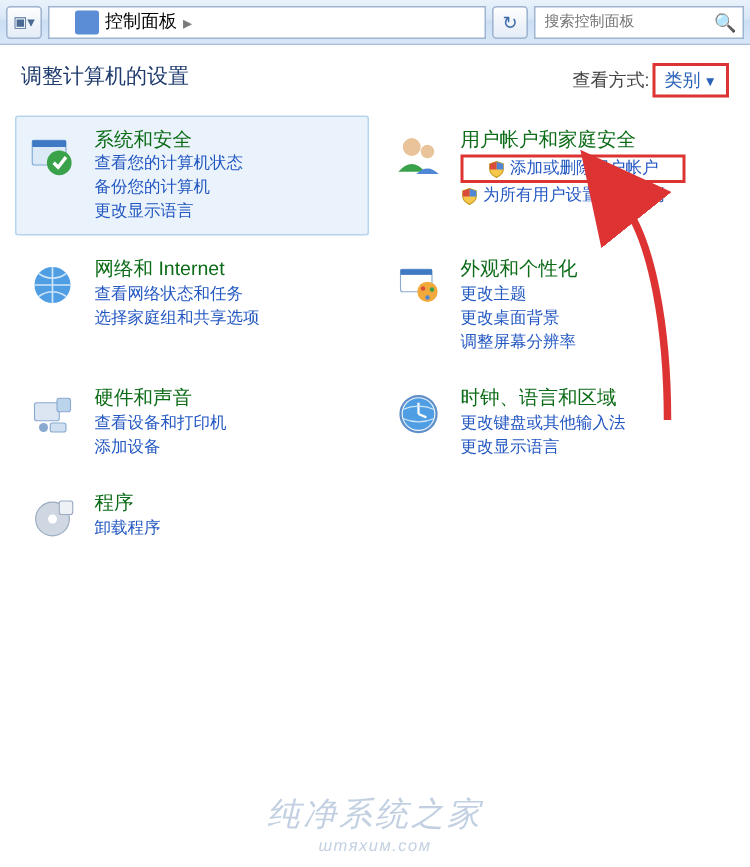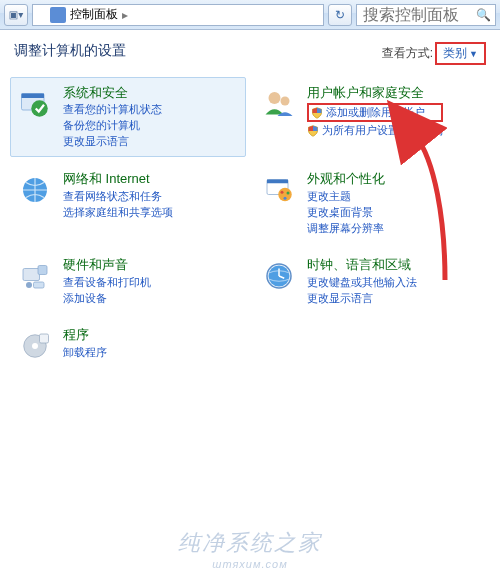--- a/index.html
+++ b/index.html
@@ -45,21 +45,21 @@
   .refresh-btn {
     width:24px;height:22px;border:1px solid #9fb4cf;border-radius:3px;
     background:linear-gradient(to bottom,#fefefe,#e3ecf7);
     display:flex;align-items:center;justify-content:center;color:#3a6aa8;font-size:12px;
   }
   .search-box {
     width: 140px; height:22px;
     background:#fff;border:1px solid #9fb4cf;
     display:flex;align-items:center;padding:0 4px;color:#888;gap:4px;
   }
-  .search-box input {border:none;outline:none;font-size:16px;color:#ec4899;width:100%;}
+  .search-box input {border:none;outline:none;font-size:10px;color:#ec4899;width:100%;}
   
   .heading-row {
     display:flex;justify-content:space-between;
     padding: 12px 14px 8px 14px;
   }
   .heading-row h1 {
     margin:0;font-weight:normal;color:#1f3b6e;font-size:14px;
   }
   .view-by {font-size:12px;color:#444;display:flex;align-items:center;gap:2px;}
   .view-by .drop {
@@ -89,21 +89,21 @@
     color:#fff;font-size:18px;
   }
   .ico svg{width:36px;height:36px;}
   .cat .body {display:flex;flex-direction:column;gap:1px;}
   .cat .title {color:#0b6b16;font-size:13px;}
   .cat .lnk {color:#2358c2;font-size:11px;display:flex;align-items:center;gap:3px;line-height:15px;}
   .shield{
     width:12px;height:12px;display:inline-block;flex-shrink:0;
   }
   .shield svg{width:12px;height:12px;display:block;}
-  .hl-red {border:2px solid #d33;padding:0 2px;}
+  .hl-red {border:2px solid #d33;padding:0 16px;}
   
   .arrow-overlay{position:absolute;left:295px;top:100px;pointer-events:none;}
   
   .watermark{
     position:absolute;bottom:8px;left:0;right:0;text-align:center;
     font-size:22px;color:rgba(120,150,190,.45);font-style:italic;letter-spacing:2px;
   }
   .watermark .tag{font-size:11px;display:block;color:rgba(120,150,190,.45);letter-spacing:1px;}
 </style>
 </head>

